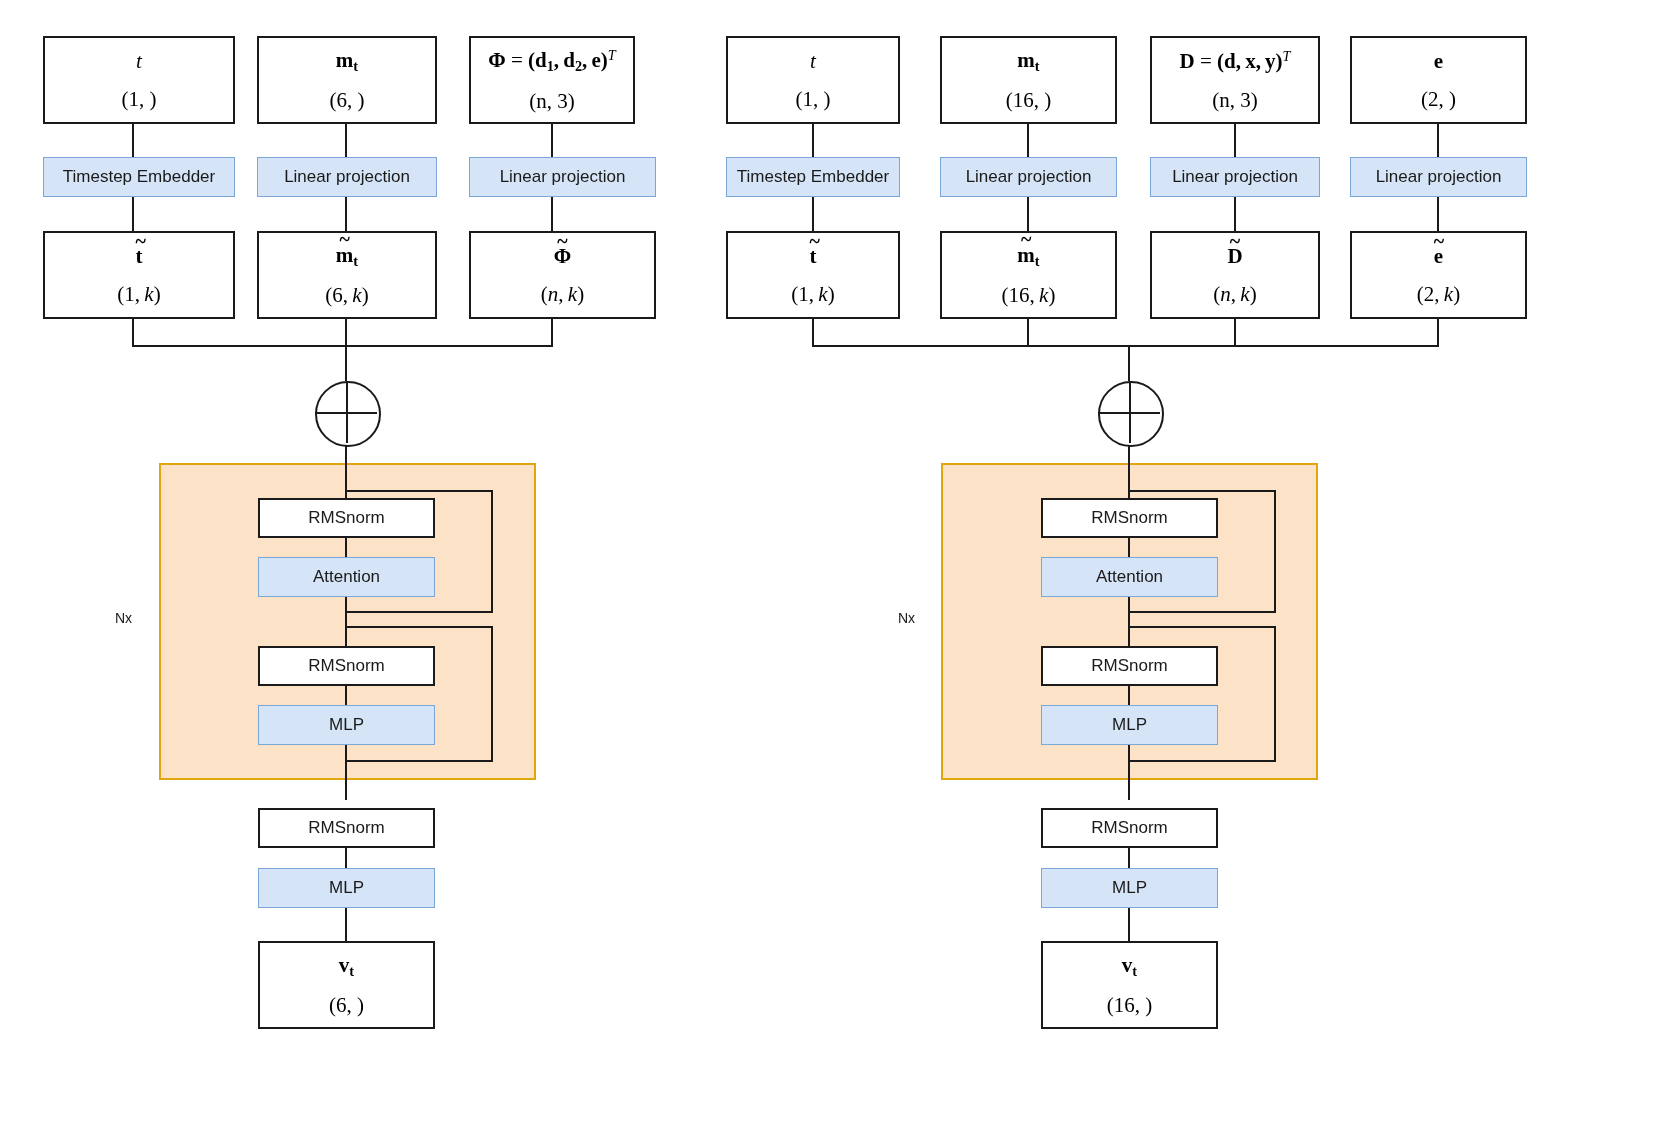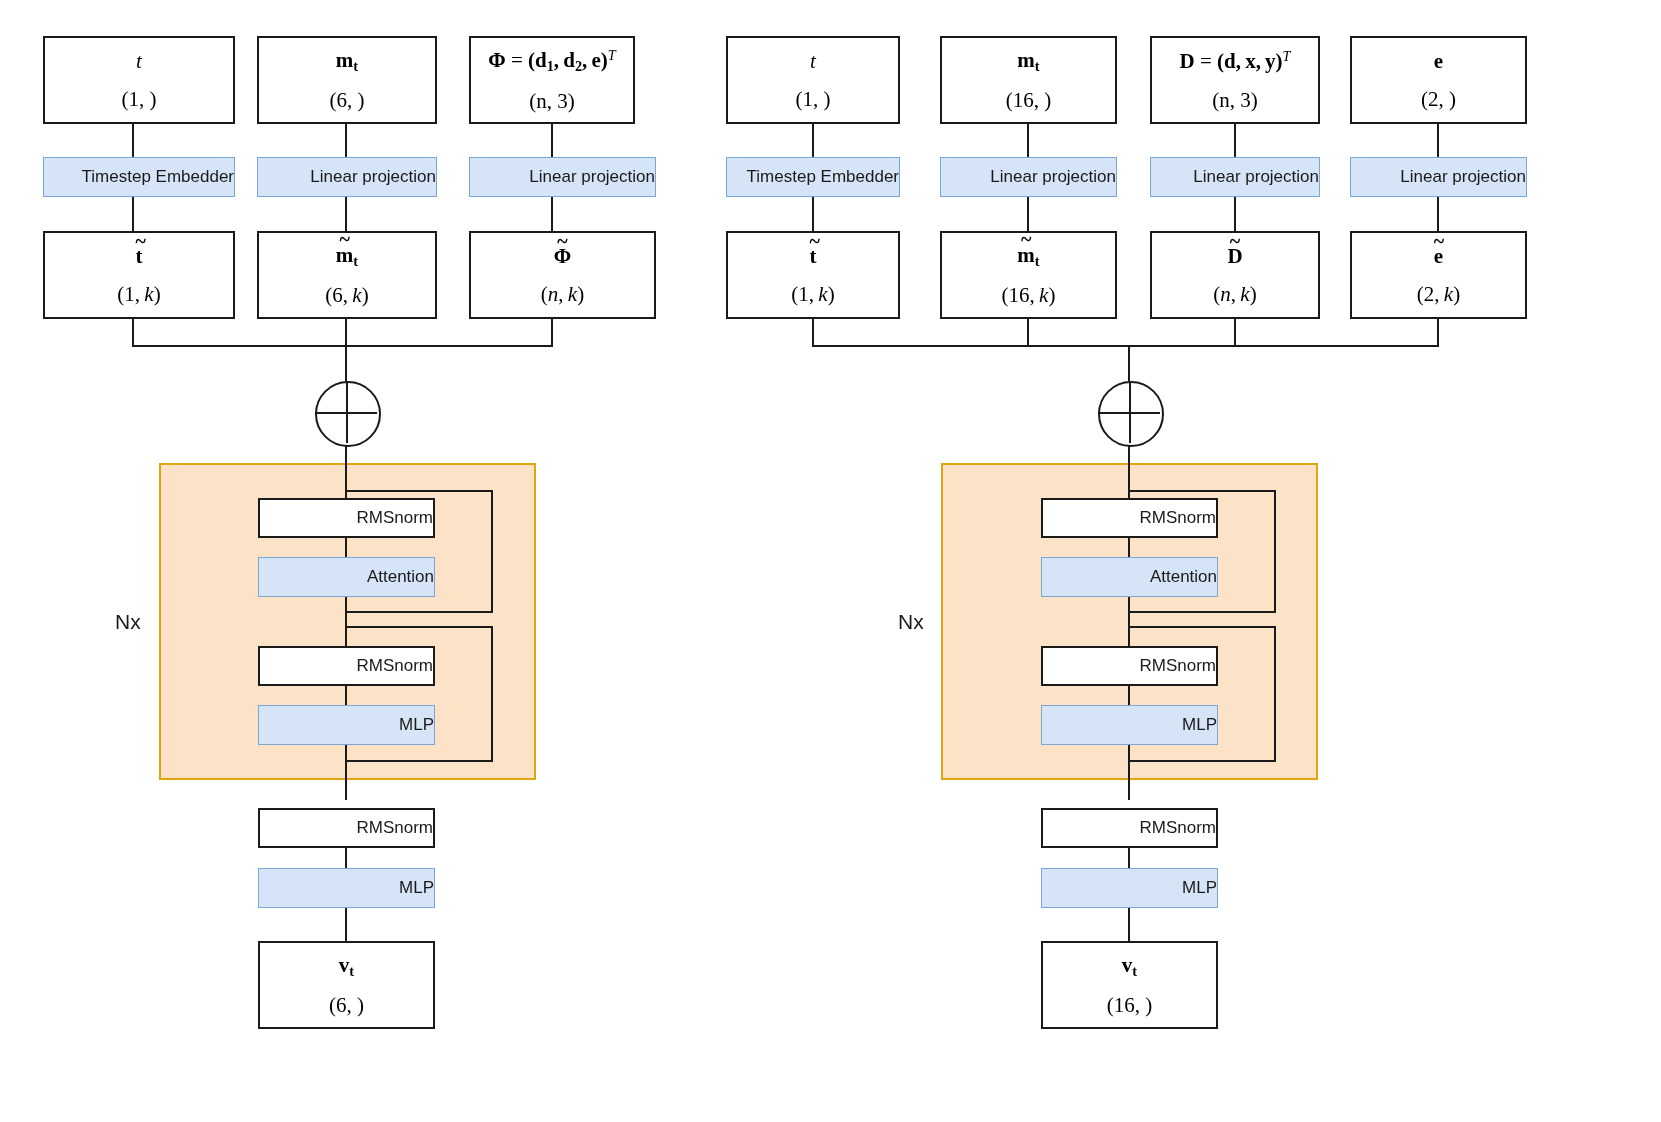--- a/index.html
+++ b/index.html
@@ -48,21 +48,21 @@
     white-space: nowrap;
   }
   .bold { font-weight: bold; }
   .ital { font-style: italic; }
 
   .proc {
     position: absolute;
     box-sizing: border-box;
     display: flex;
     align-items: center;
-    justify-content: flex-end;
+    justify-content: center;
     text-align: center;
     font-size: 17px;
     color: #1a1a1a;
     z-index: 6;
   }
   .proc.blue {
     background: #d6e4f7;
     border: 1.6px solid #7ba7d7;
   }
   .proc.white {
@@ -114,21 +114,21 @@
   
   .nxblock {
     position: absolute;
     box-sizing: border-box;
     background: #fce3c8;
     border: 2px solid #e0a60f;
     z-index: 1;
   }
   .nxlabel {
     position: absolute;
-    font-size: 21px;
+    font-size: 14px;
     color: #1a1a1a;
     z-index: 8;
   }
 
   
   .mathserif { font-family: "Liberation Serif", serif; }
   sub { font-size: 0.68em; vertical-align: -0.28em; }
   sup { font-size: 0.68em; vertical-align: 0.5em; }
   .tilde-wrap { position: relative; display: inline-block; }
   .tilde-wrap > .tl {

